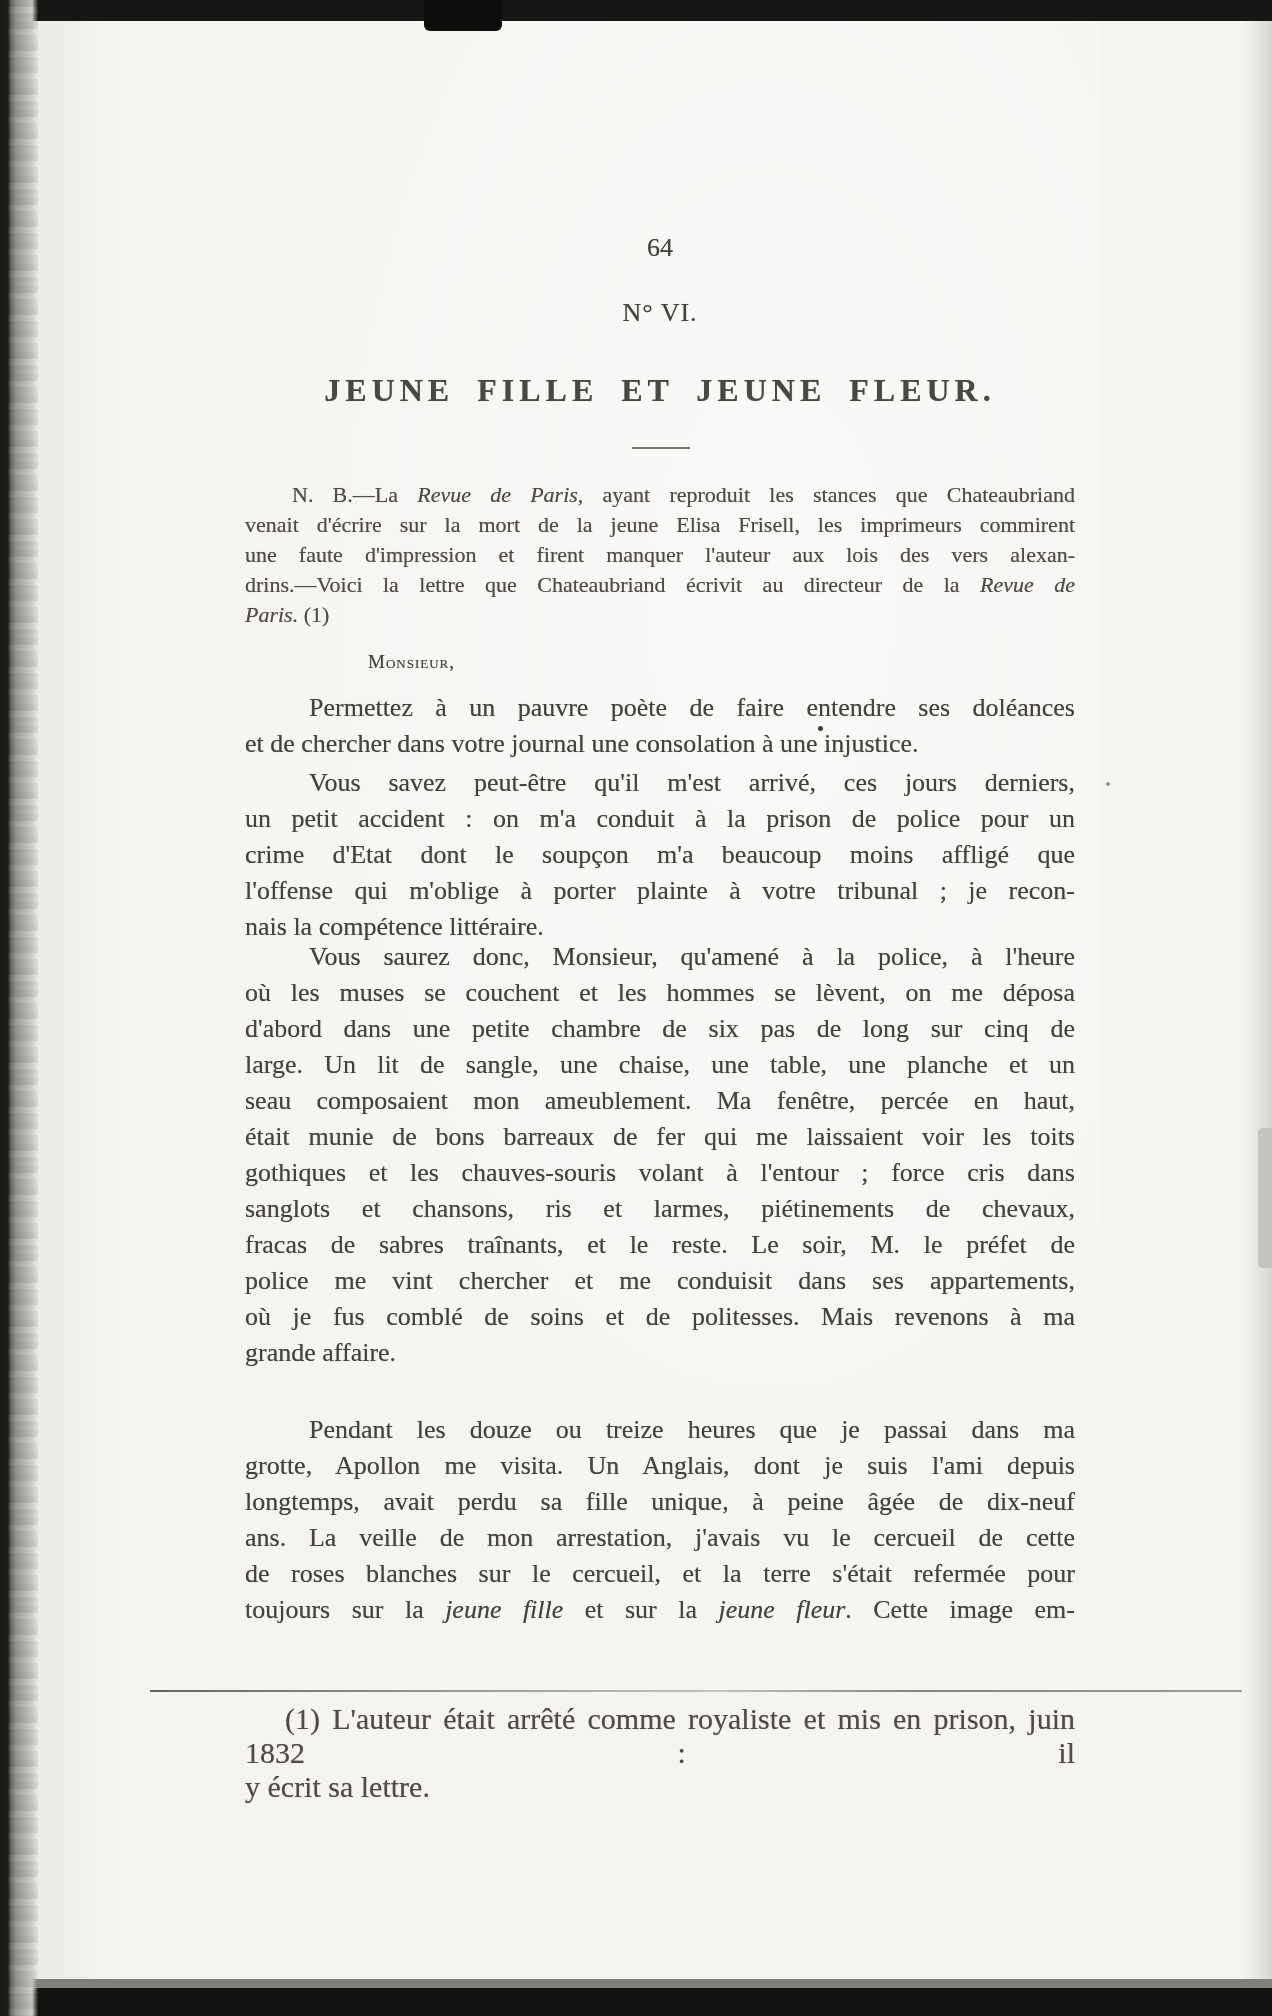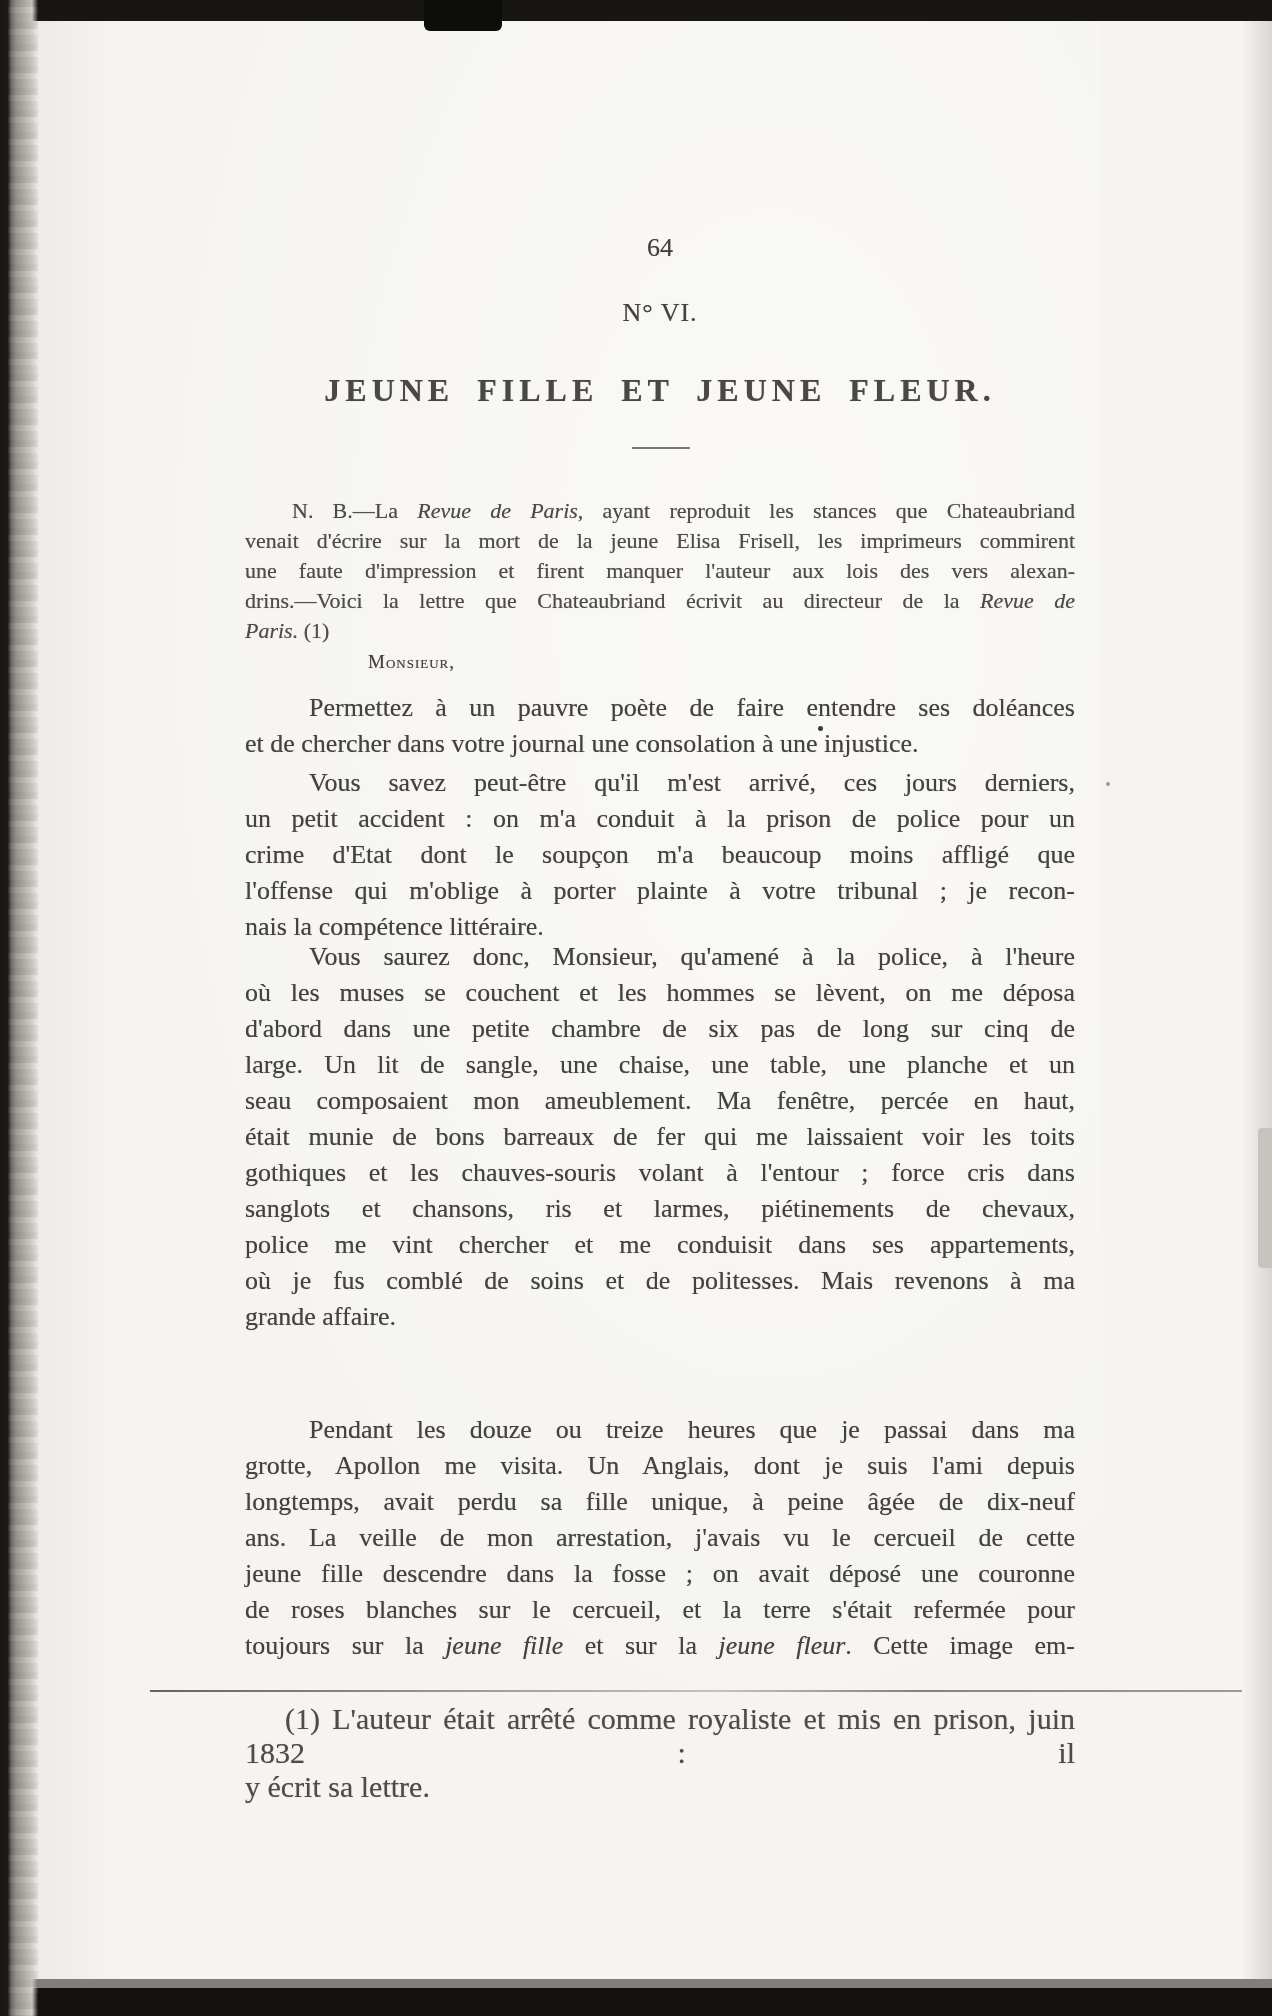--- a/index.html
+++ b/index.html
@@ -39,21 +39,21 @@
   .soft{text-shadow:0 0 0.7px rgba(68,64,58,0.55);}
 
   .pagenum{top:233px;font-size:26px;line-height:30px;text-align:center;}
   .secheading{top:298px;font-size:26px;line-height:30px;text-align:center;letter-spacing:1px;}
   .doctitle{
     top:373px;font-size:32px;line-height:34px;text-align:center;
     font-weight:bold;letter-spacing:5px;word-spacing:10px;color:#4a4843;
   }
   .divider{position:absolute;left:632px;top:447px;width:58px;height:2px;background:#7a7873;z-index:2;}
 
-  .notice{top:496px;font-size:22px;line-height:30px;color:#4f4c47;}
+  .notice{top:480px;font-size:22px;line-height:30px;color:#4f4c47;}
   .notice .tline.first{text-indent:47px;}
 
   .salutation{
     top:646px;left:368px;width:400px;font-size:19px;line-height:32px;
     font-variant:small-caps;letter-spacing:1px;
   }
 
   .para{font-size:26px;line-height:36px;}
   .p1{top:690px;}
   .p2{top:765px;}
@@ -114,31 +114,31 @@
 
   <div class="col para p3 soft" style="position:absolute;">
       <div class="tline first"><span>Vous saurez donc, Monsieur, qu'amené à la police, à l'heure</span></div>
       <div class="tline"><span>où les muses se couchent et les hommes se lèvent, on me déposa</span></div>
       <div class="tline"><span>d'abord dans une petite chambre de six pas de long sur cinq de</span></div>
       <div class="tline"><span>large.  Un lit de sangle, une chaise, une table, une planche et un</span></div>
       <div class="tline"><span>seau composaient mon ameublement.  Ma fenêtre, percée en haut,</span></div>
       <div class="tline"><span>était munie de bons barreaux de fer qui me laissaient voir les toits</span></div>
       <div class="tline"><span>gothiques et les chauves-souris volant à l'entour ; force cris dans</span></div>
       <div class="tline"><span>sanglots et chansons, ris et larmes, piétinements de chevaux,</span></div>
+      <div class="tline"><span>fracas de sabres traînants, et le reste.  Le soir, M. le préfet de</span></div>
       <div class="tline"><span>police me vint chercher et me conduisit dans ses appartements,</span></div>
       <div class="tline"><span>où je fus comblé de soins et de politesses.  Mais revenons à ma</span></div>
       <div class="tline nojust"><span>grande affaire.</span></div>
     </div>
 
   <div class="col para p4 soft" style="position:absolute;">
       <div class="tline first"><span>Pendant les douze ou treize heures que je passai dans ma</span></div>
       <div class="tline"><span>grotte, Apollon me visita.  Un Anglais, dont je suis l'ami depuis</span></div>
       <div class="tline"><span>longtemps, avait perdu sa fille unique, à peine âgée de dix-neuf</span></div>
       <div class="tline"><span>ans.  La veille de mon arrestation, j'avais vu le cercueil de cette</span></div>
-      <div class="tline"><span>jeune fille descendre dans la fosse ; on avait déposé une couronne</span></div>
       <div class="tline"><span>de roses blanches sur le cercueil, et la terre s'était refermée pour</span></div>
       <div class="tline"><span>toujours sur la </span><span class="it">jeune fille</span><span> et sur la </span><span class="it">jeune fleur</span><span>.  Cette image em-</span></div>
     </div>
 
   <div class="rule"></div>
 
   <div class="col footnote soft" style="position:absolute;">
       <div class="tline first"><span>(1) L'auteur était arrêté comme royaliste et mis en prison, juin 1832 : il</span></div>
       <div class="tline nojust"><span>y écrit sa lettre.</span></div>
     </div>

